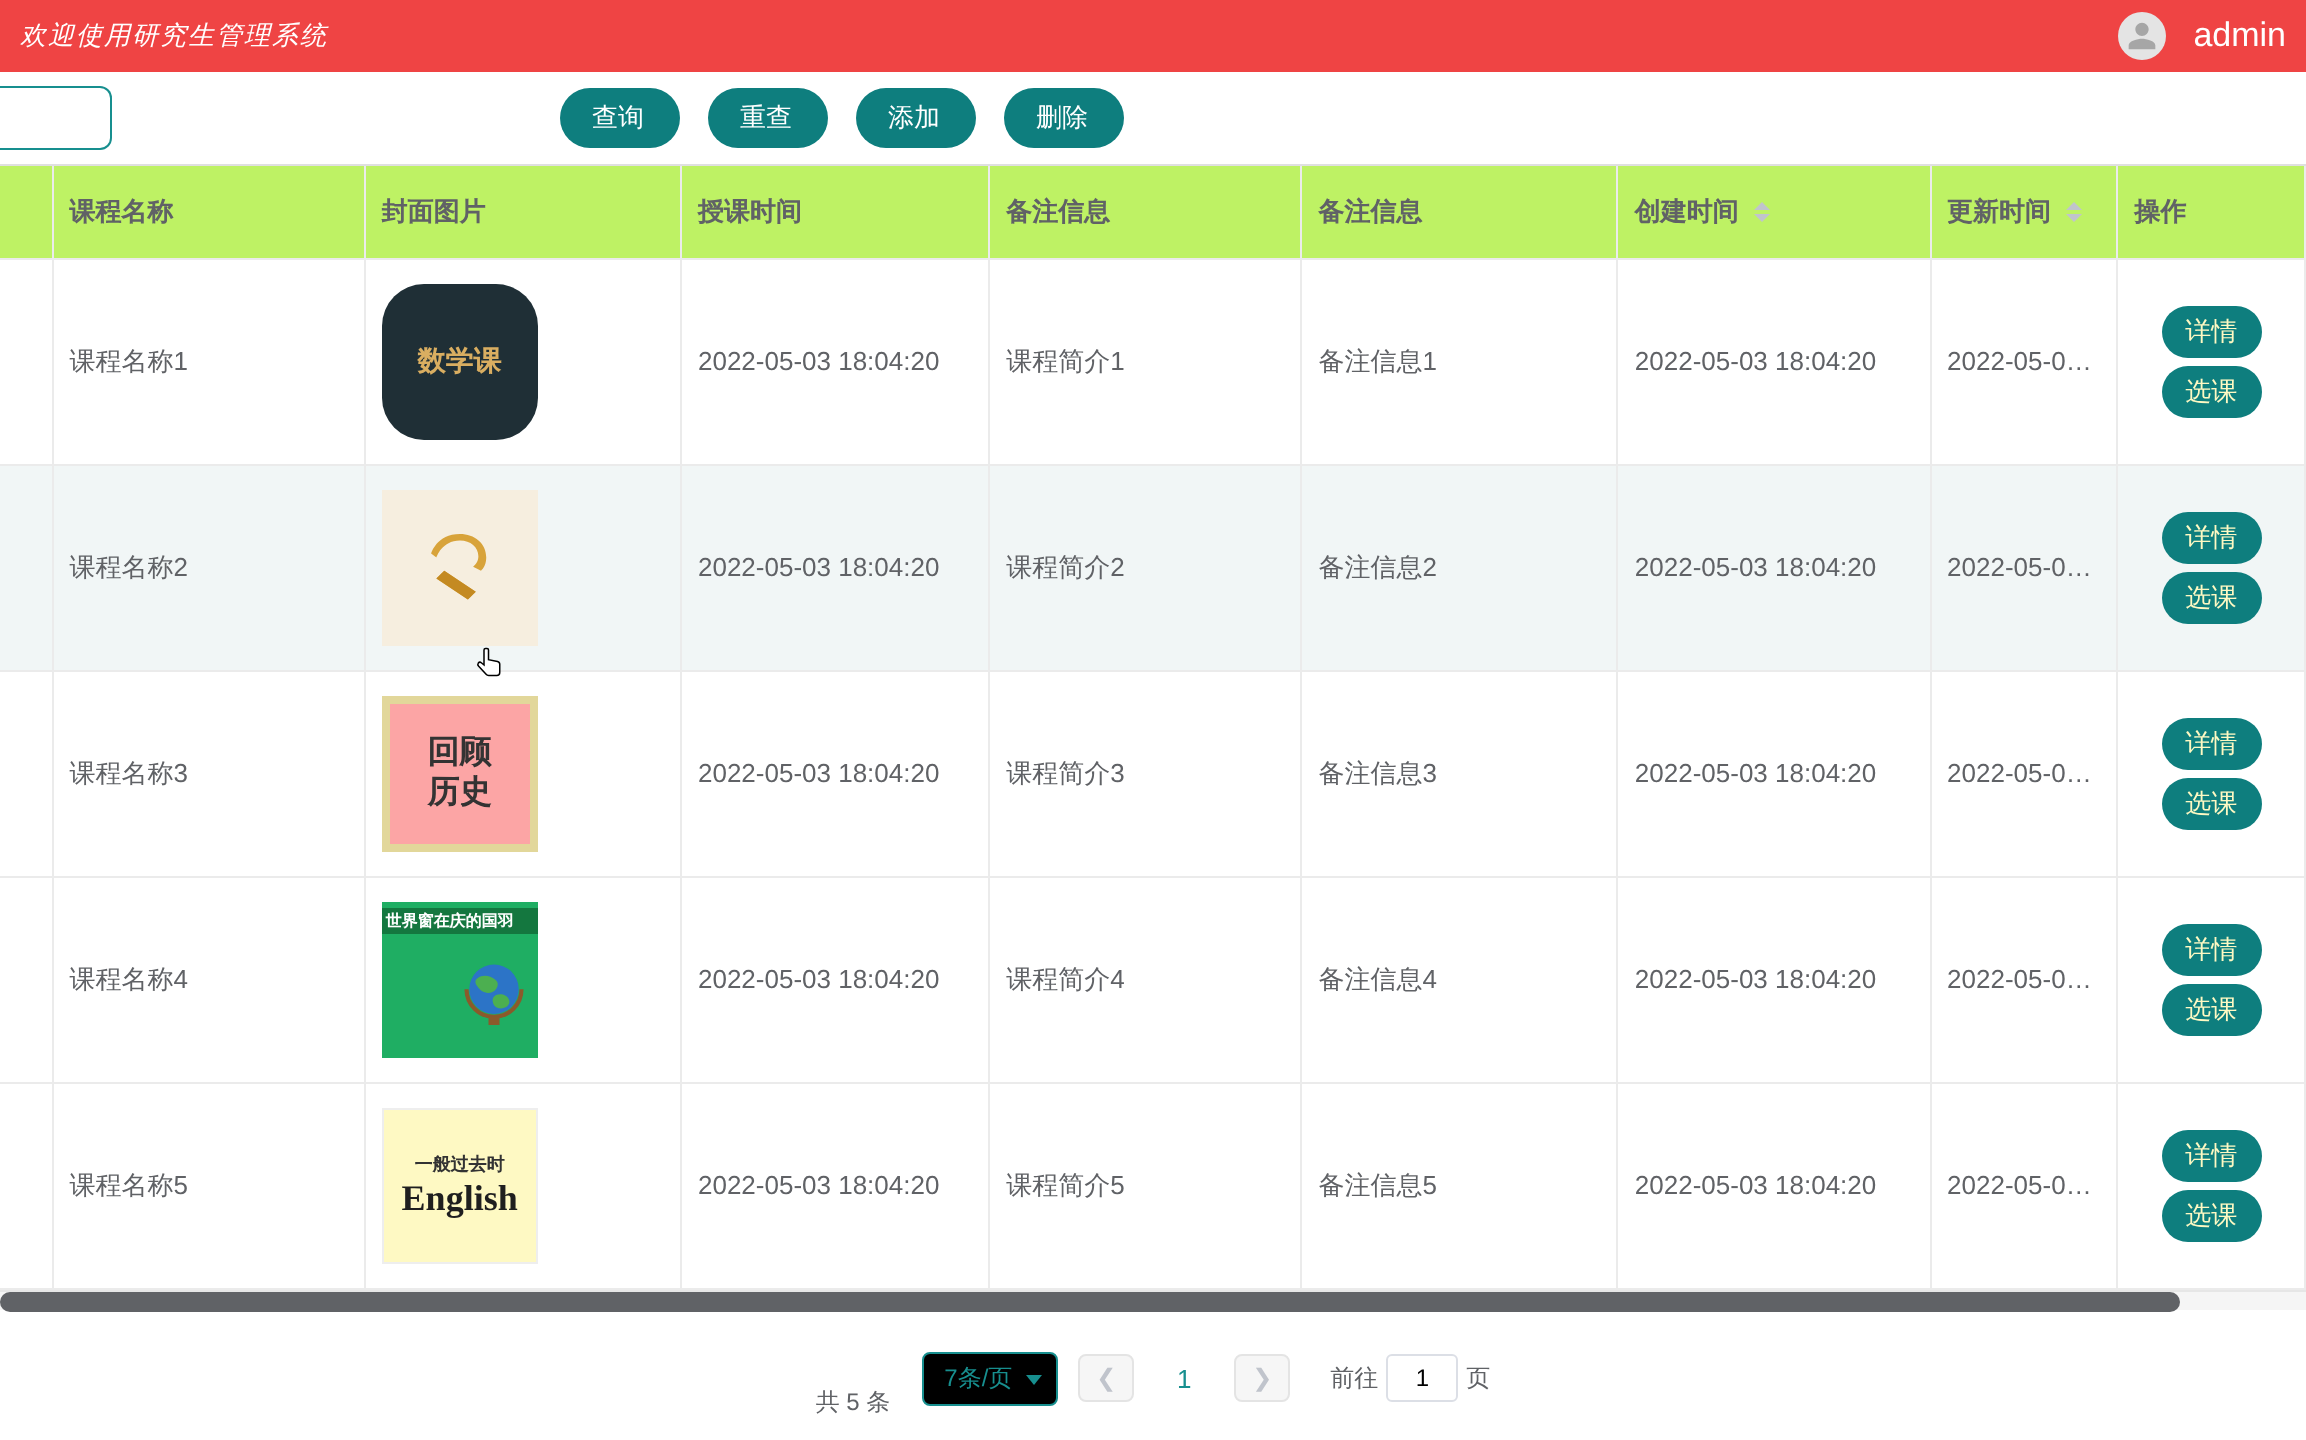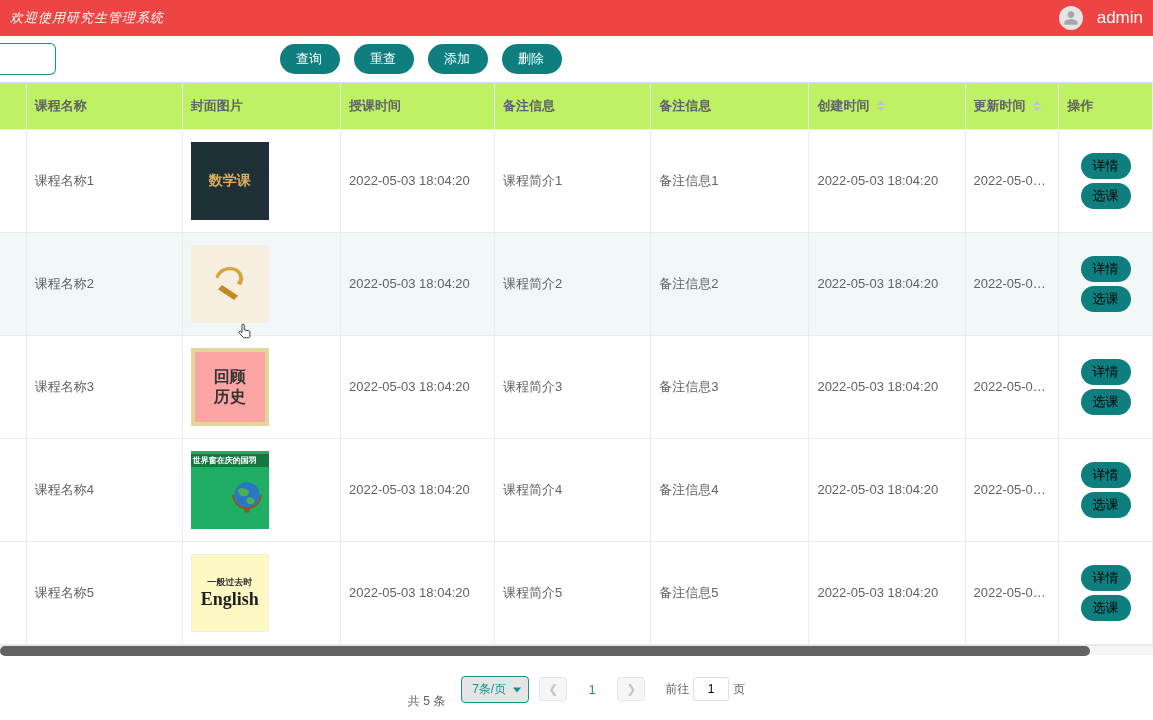--- a/index.html
+++ b/index.html
@@ -47,21 +47,21 @@
     border: none;
     padding: 6px 16px;
     border-radius: 16px;
     font-size: 13px;
     cursor: pointer;
     min-width: 60px;
     text-align: left;
   }
   .btn-sm {
     background: #0e7e7e;
-    color: #000000;
+    color: #fef9c3;
     border: none;
     padding: 4px 12px;
     border-radius: 14px;
     font-size: 13px;
     cursor: pointer;
     display: inline-block;
     margin: 2px 0;
   }
 
   
@@ -95,21 +95,21 @@
   col.c-ut   { width: 93px;  }
   col.c-op   { width: 93px;  }
 
   .thumb {
     width: 78px; height: 78px;
     background: #dcdcdc;
     display: flex; align-items: center; justify-content: center;
     font-size: 14px; font-weight: 700; color: #333;
     overflow: hidden;
   }
-  .thumb.dark { background: #1f2f36; color: #d9ae61; font-family: "KaiTi", serif; }
+  .thumb.dark { background: #1f2f36; color: #d9ae61; font-family: "KaiTi", serif; border-radius: 21px; }
   .thumb.emblem { background: #f6eedf; }
   .thumb.emblem svg { width: 42px; height: 42px; }
   .thumb.history { background: #fca5a5; border: 4px solid #e2d79a; color: #333; font-size: 16px; font-weight: 600; line-height: 1.2; text-align: center; }
   .thumb.globe { background: #1fae63; position: relative; justify-content: flex-end; }
   .thumb.globe .banner { position: absolute; top: 3px; left: 0; right: 0; font-size: 8px; color: #fff; background: #14773f; padding: 1px 2px; }
   .thumb.globe svg { width: 44px; height: 44px; margin-top: 12px; }
   .thumb.english { background: #fef9c3; border: 1px solid #eee; font-family: "Brush Script MT", cursive; font-size: 18px; color: #1f1f1f; flex-direction: column; }
   .thumb.english .small { font-size: 9px; color: #333; font-family: Arial; }
 
   .sort-caret {
@@ -141,21 +141,21 @@
     gap: 10px; padding: 14px 0; font-size: 12px; color: #606266;
   }
   .page-total { margin-right: 6px; margin-top: 24px; }
   .page-size {
     border: 1px solid #178f8f;
     border-radius: 4px;
     padding: 4px 22px 4px 10px;
     color: #178f8f;
     position: relative;
     font-size: 12px;
-    background: #e5e5e5;
+    background: #000000;
   }
   .page-size::after {
     content: "";
     position: absolute; right: 7px; top: 50%; transform: translateY(-30%);
     width: 0; height: 0;
     border-left: 4px solid transparent; border-right: 4px solid transparent;
     border-top: 5px solid #178f8f;
   }
   .page-nav {
     width: 28px; height: 24px;

